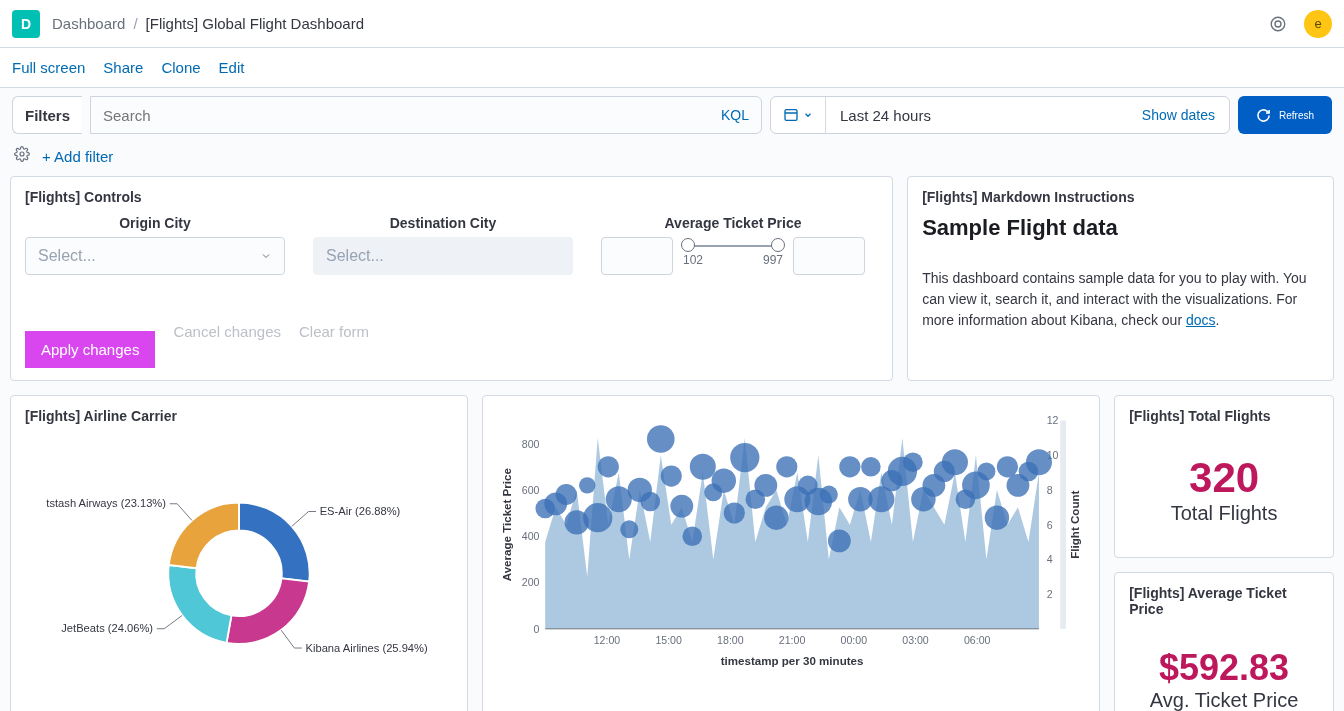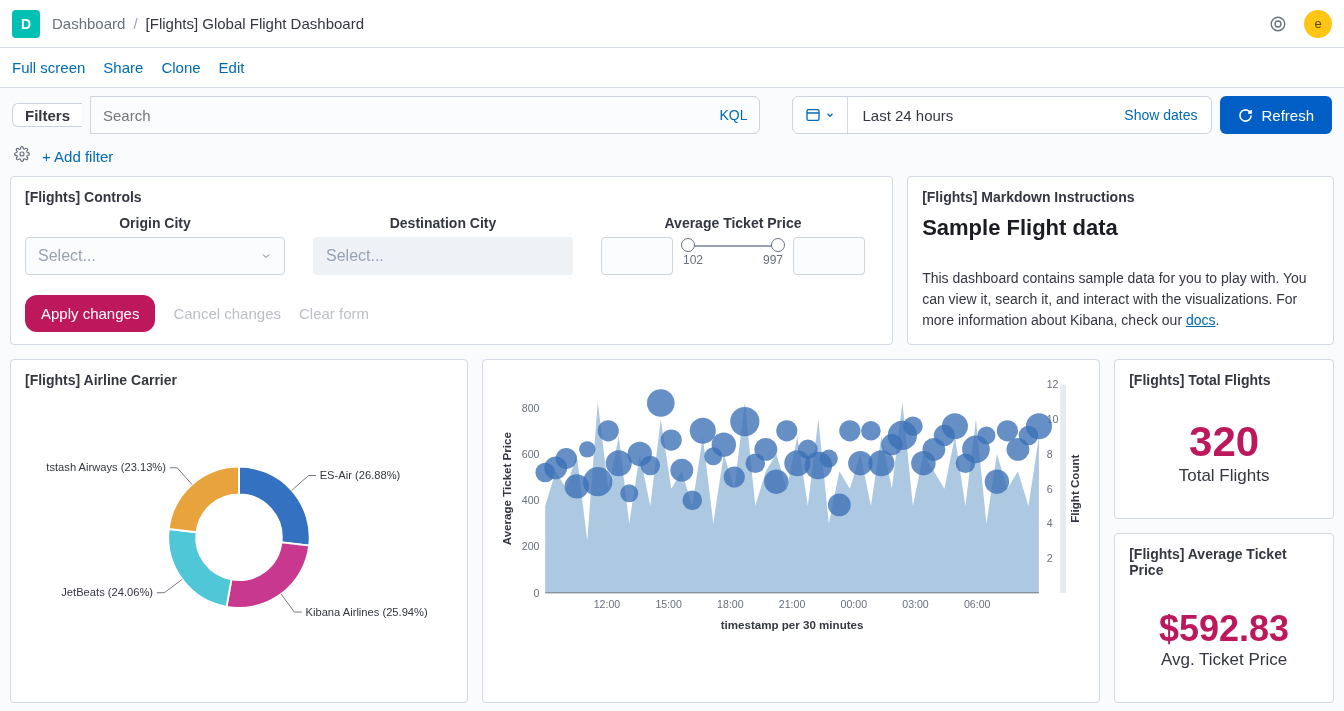--- a/index.html
+++ b/index.html
@@ -9,57 +9,57 @@
   .ws-badge{width:28px;height:28px;background:#00bfb3;color:#fff;display:flex;align-items:center;justify-content:center;border-radius:4px;font-weight:600;font-size:14px;}
   .breadcrumb{display:flex;align-items:center;font-size:15px;color:#343741;gap:8px;}
   .bc-sep{color:#98a2b3;}
   .bc-dash{color:#69707d;}
   .header-right{display:flex;align-items:center;gap:14px;}
   .hdr-ic{width:24px;height:24px;display:flex;align-items:center;justify-content:center;color:#69707d;}
   .avatar{width:28px;height:28px;border-radius:50%;background:#fec514;color:#5a4a00;display:flex;align-items:center;justify-content:center;font-size:13px;}
   .toolbar{height:40px;display:flex;align-items:center;padding:0 12px;gap:18px;background:#fff;border-bottom:1px solid #d3dae6;}
   .tb-link{color:#006bb4;font-size:15px;background:none;border:none;cursor:pointer;}
   .filters-row{display:flex;align-items:center;padding:8px 12px;gap:8px;}
-  .filters-label{background:#fff;border:1px solid #cdd3df;border-right:none;padding:0 12px;height:24px;display:flex;align-items:center;font-weight:600;font-size:15px;border-radius:6px 0 0 6px;}
+  .filters-label{background:#fff;border:1px solid #cdd3df;border-right:none;padding:0 12px;height:38px;display:flex;align-items:center;font-weight:600;font-size:15px;border-radius:6px 0 0 6px;}
   .search-wrap{flex:1;display:flex;align-items:center;background:#fbfcfd;border:1px solid #cdd3df;border-radius:0 6px 6px 0;height:38px;padding:0 12px;}
   .search-input{flex:1;border:none;outline:none;background:transparent;font-size:15px;}
   .kql{color:#006bb4;font-size:14px;font-weight:500;}
   .date-wrap{display:flex;align-items:center;background:#fff;border:1px solid #cdd3df;border-radius:6px;height:38px;overflow:hidden;}
   .date-btn{padding:0 12px;height:100%;display:flex;align-items:center;gap:4px;border-right:1px solid #d3dae6;color:#006bb4;}
   .date-text{flex:1;padding:0 14px;font-size:15px;}
   .show-dates{color:#006bb4;font-size:14px;padding:0 14px;}
-  .refresh{background:#005ec4;color:#fff;border:none;border-radius:6px;height:38px;padding:0 18px;font-size:15px;display:flex;align-items:center;gap:8px;cursor:pointer;}
+  .refresh{background:#005ec4;color:#fff;border:none;border-radius:6px;height:38px;padding:0 18px;font-size:10px;display:flex;align-items:center;gap:8px;cursor:pointer;}
   .filter-add{display:flex;align-items:center;gap:12px;padding:4px 14px 10px;}
   .gear{color:#69707d;}
   .add-filter{color:#006bb4;font-size:15px;background:none;border:none;cursor:pointer;}
   .grid{display:grid;grid-template-columns:3fr 1.45fr;gap:14px;padding:0 10px 14px;}
   .panel{background:#fff;border:1px solid #d3dae6;border-radius:4px;padding:12px 14px;position:relative;}
   .panel-title{font-weight:700;font-size:14px;margin-bottom:10px;}
   .ctrl-row{display:flex;gap:28px;}
   .ctrl-field{display:flex;flex-direction:column;gap:6px;text-align:center;}
   .ctrl-label{font-weight:600;font-size:14px;}
   .select{width:260px;height:38px;background:#fbfcfd;border:1px solid #cdd3df;border-radius:4px;display:flex;align-items:center;justify-content:space-between;padding:0 12px;color:#98a2b3;}
   .select.readonly{background:#eef2f7;border-color:transparent;}
   .range-wrap{display:flex;align-items:center;gap:10px;}
   .range-box{width:72px;height:38px;background:#fbfcfd;border:1px solid #cdd3df;border-radius:4px;}
   .slider{width:100px;position:relative;}
   .slider-track{height:2px;background:#98a2b3;position:relative;border-radius:1px;}
   .slider-thumb{width:14px;height:14px;border:1px solid #69707d;background:#fff;border-radius:50%;position:absolute;top:-7px;}
   .slider-labels{display:flex;justify-content:space-between;font-size:12px;margin-top:6px;color:#69707d;}
   .ctrl-actions{display:flex;gap:18px;margin-top:20px;}
-  .btn-apply{background:#be185d;color:#fff;border:none;border-radius:12px;padding:10px 16px;font-size:15px;cursor:not-allowed;}
+  .btn-apply{background:#d946ef;color:#fff;border:none;border-radius:0;padding:10px 16px;font-size:15px;cursor:not-allowed;margin-top:36px;}
   .btn-ghost{background:none;border:none;color:#bcc0c7;font-size:15px;cursor:not-allowed;}
   .md-title{font-size:22px;font-weight:700;margin-bottom:27px;color:#1a1c21;}
   .md-body{font-size:14px;line-height:1.5;color:#343741;}
   .md-body a{color:#006bb4;text-decoration:underline;}
   .row2{display:grid;grid-template-columns:1fr 1.35fr 0.48fr;gap:14px;padding:0 10px 14px;}
   .row2 svg{display:block;}
   .metric{display:flex;flex-direction:column;align-items:center;justify-content:center;padding:20px 0;}
   .metric-value{font-size:42px;font-weight:700;color:#be185d;}
-  .metric-label{font-size:17px;color:#343741;}
+  .metric-label{font-size:20px;color:#343741;}
   .stack{display:flex;flex-direction:column;gap:14px;}
 </style>
 </head>
 <body>
 
 <div class="header">
   <div class="header-left">
     <div class="ws-badge">D</div>
     <div class="breadcrumb">
       <span class="bc-dash">Dashboard</span>
@@ -84,21 +84,21 @@
   <button class="tb-link">Clone</button>
   <button class="tb-link">Edit</button>
 </div>
 
 <div class="filters-row">
   <div class="filters-label">Filters</div>
   <div class="search-wrap">
     <input class="search-input" placeholder="Search" style="">
     <span class="kql">KQL</span>
   </div>
-  <div class="date-wrap" style="width:420px;margin-left:24px;">
+  <div class="date-wrap" style="width:460px;">
     <div class="date-btn">
       <svg width="16" height="16" viewBox="0 0 24 24" fill="none" stroke="#006bb4" stroke-width="2">
           <rect x="3" y="4" width="18" height="16" rx="2"></rect>
           <path d="M3 9h18"></path>
         </svg>
       <svg width="10" height="10" viewBox="0 0 24 24" fill="none" stroke="#006bb4" stroke-width="3">
           <path d="M6 9l6 6 6-6"></path>
         </svg>
     </div>
     <span class="date-text">Last 24 hours</span>

